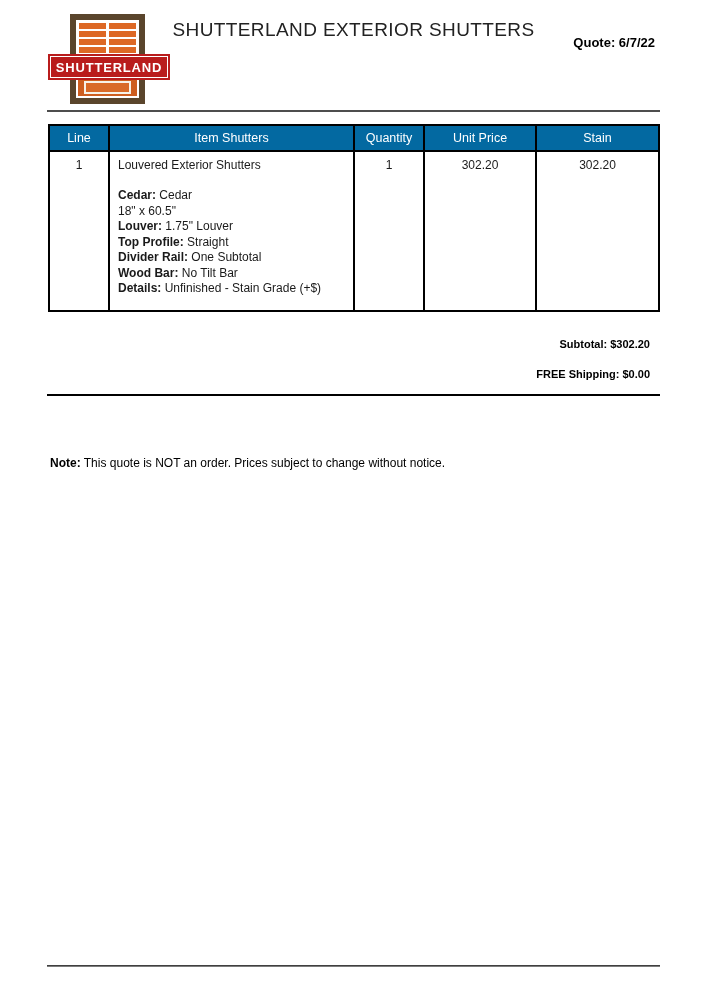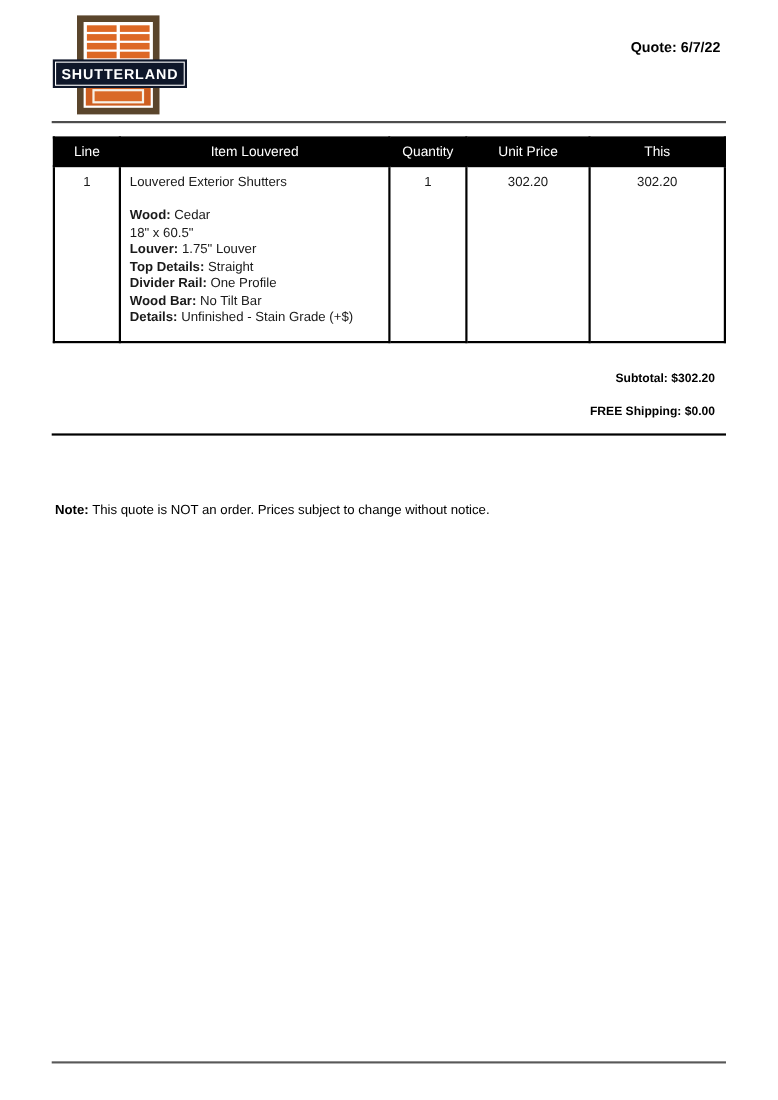--- a/index.html
+++ b/index.html
@@ -21,21 +21,21 @@
     padding: 2px; display: flex; flex-direction: column;
   }
   .logo-top { height: 30px; display: flex; gap: 3px; padding: 1px 1px 0 1px; }
   .slat-col { flex: 1; display: flex; flex-direction: column; gap: 2px; }
   .slat { flex: 1; background: #dd6825; }
   .logo-mid-spacer { height: 26px; }
   .logo-bottom { flex: 1; background: #ce5e20; position: relative; }
   .logo-panel { position: absolute; left: 6px; right: 6px; top: 2px; bottom: 2px; border: 2px solid #f7f2e8; background: #d96a28; }
   .logo-banner {
     position: absolute; left: 0; top: 40px; width: 122px; height: 26px;
-    box-sizing: border-box; background: #0f172a; padding: 2px;
+    box-sizing: border-box; background: #b91c1c; padding: 2px;
   }
   .logo-banner-inner {
     width: 100%; height: 100%; box-sizing: border-box; border: 1.5px solid #fff;
     display: flex; align-items: center; justify-content: center;
     color: #fff; font-weight: bold; font-size: 13px; letter-spacing: 0.8px;
   }
   .doc-title {
     position: absolute; left: 0; top: 19px; width: 707px;
     text-align: center; font-size: 19px; letter-spacing: 0.4px; color: #222;
   }
@@ -44,21 +44,21 @@
     font-size: 13px; font-weight: bold; color: #000; margin-top: 20px;
   }
   .header-rule { position: absolute; left: 47px; top: 110px; width: 613px; height: 2px; background: #4d4d4d; }
 
   
   table.quote-table {
     position: absolute; left: 48px; top: 124px; width: 610px;
     border-collapse: collapse; table-layout: fixed; font-size: 12px;
   }
   .quote-table th {
-    background: #000000; color: #fff; font-weight: 400; font-size: 12.5px;
+    background: #0369a1; color: #fff; font-weight: 400; font-size: 12.5px;
     height: 24px; border: 2px solid #000; text-align: center; padding: 0;
   }
   .quote-table td {
     border: 2px solid #000; vertical-align: top; padding: 6px 6px;
     height: 160px; box-sizing: border-box;
   }
   .quote-table td.c { text-align: center; }
   .col-line { width: 60px; }
   .col-item { width: 245px; }
   .col-qty { width: 70px; }
@@ -115,51 +115,52 @@
       <div class="logo-mid-spacer"></div>
       <div class="logo-bottom">
         <div class="logo-panel"></div>
       </div>
     </div>
     <div class="logo-banner">
       <div class="logo-banner-inner">SHUTTERLAND</div>
     </div>
   </div>
 
+  <div class="doc-title">SHUTTERLAND EXTERIOR SHUTTERS</div>
   <div class="quote-date">Quote: 6/7/22</div>
   <div class="header-rule"></div>
 
   <table class="quote-table">
     <colgroup>
       <col class="col-line">
         <col class="col-item">
         <col class="col-qty">
         <col class="col-price">
         <col class="col-total">
     </colgroup>
     <thead>
       <tr>
         <th>Line</th>
-        <th>Item Louvered</th>
+        <th>Item Shutters</th>
         <th>Quantity</th>
         <th>Unit Price</th>
-        <th>This</th>
+        <th>Stain</th>
       </tr>
     </thead>
     <tbody>
       <tr>
         <td class="c">1</td>
         <td class="item-cell">
           <div class="item-title">Louvered Exterior Shutters</div>
           <div class="item-details">
-            <div class="detail-line"><b>Wood:</b><span> Cedar</span></div>
+            <div class="detail-line"><b>Cedar:</b><span> Cedar</span></div>
             <div class="detail-line"><b></b><span>18" x 60.5"</span></div>
             <div class="detail-line"><b>Louver:</b><span> 1.75" Louver</span></div>
-            <div class="detail-line"><b>Top Details:</b><span> Straight</span></div>
-            <div class="detail-line"><b>Divider Rail:</b><span> One Profile</span></div>
+            <div class="detail-line"><b>Top Profile:</b><span> Straight</span></div>
+            <div class="detail-line"><b>Divider Rail:</b><span> One Subtotal</span></div>
             <div class="detail-line"><b>Wood Bar:</b><span> No Tilt Bar</span></div>
             <div class="detail-line"><b>Details:</b><span> Unfinished - Stain Grade (+$)</span></div>
           </div>
         </td>
         <td class="c">1</td>
         <td class="c">302.20</td>
         <td class="c">302.20</td>
       </tr>
     </tbody>
   </table>

